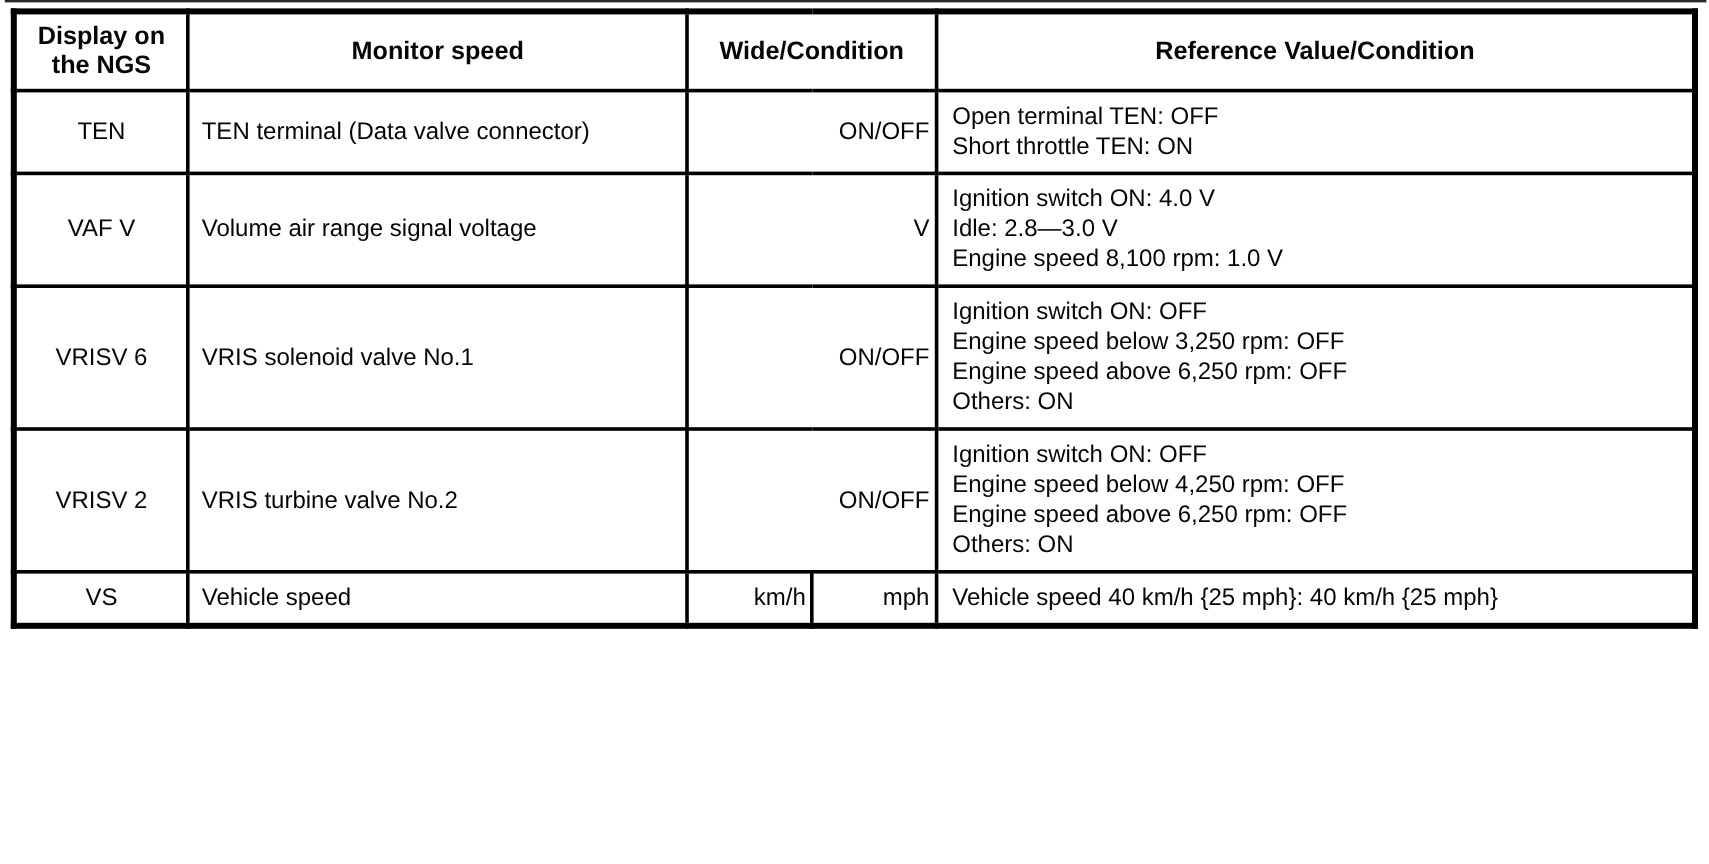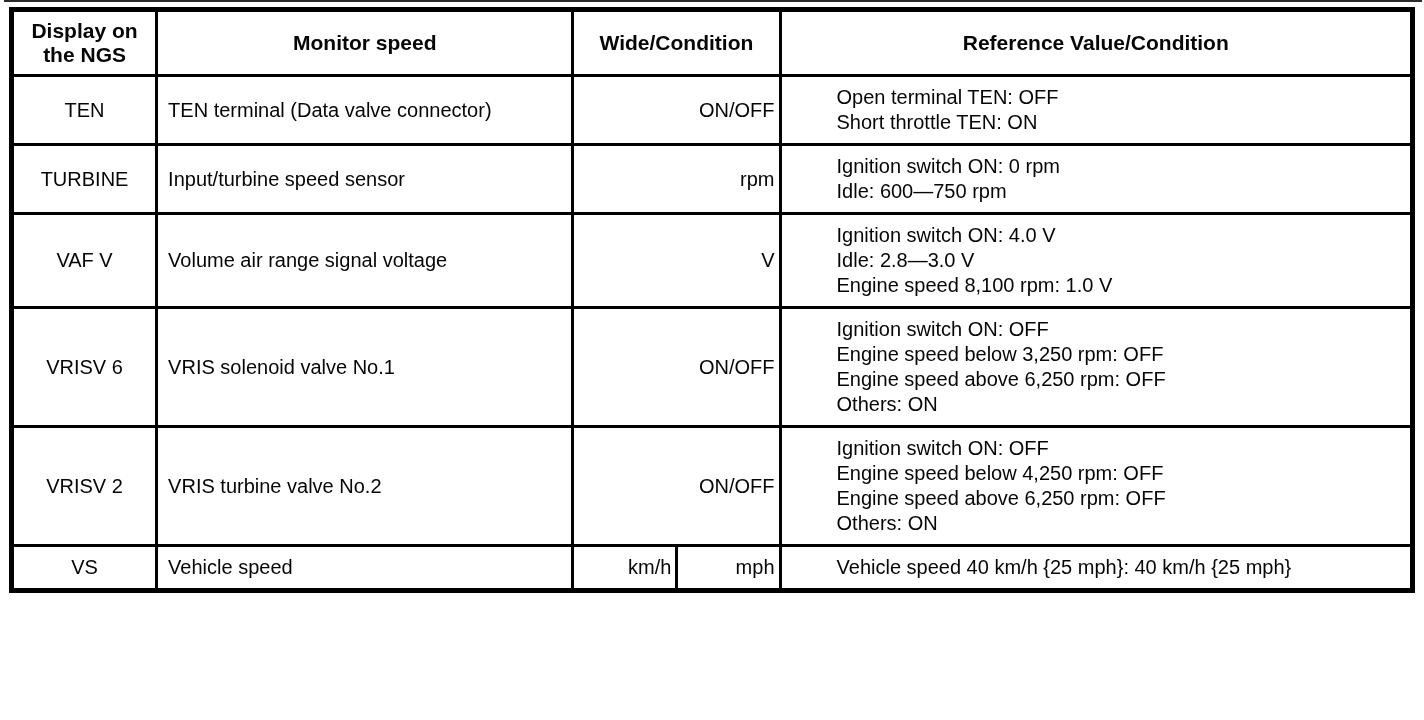--- a/index.html
+++ b/index.html
@@ -67,21 +67,20 @@
     text-align: right;
     padding-left: 4px;
     padding-right: 4px;
   }
   .ngs-table td.ref {
     text-align: left;
     padding-left: 12px;
   }
   .ref .ref-line {
     white-space: nowrap;
-    margin-left: 43px;
   }
 </style>
 </head>
 <body>
 
 <div class="scan-edge"></div>
 
 <div class="table-wrap">
   <table class="ngs-table">
     <colgroup>
@@ -100,29 +99,20 @@
       </tr>
     </thead>
     <tbody>
         <tr>
           <td class="disp">TEN</td>
           <td class="mon">TEN terminal (Data valve connector)</td>
           <td class="unit" colspan="2">ON/OFF</td>
           <td class="ref">
             <div class="ref-line">Open terminal TEN: OFF</div>
             <div class="ref-line">Short throttle TEN: ON</div>
-          </td>
-        </tr>
-        <tr>
-          <td class="disp">TURBINE</td>
-          <td class="mon">Input/turbine speed sensor</td>
-          <td class="unit" colspan="2">rpm</td>
-          <td class="ref">
-            <div class="ref-line">Ignition switch ON: 0 rpm</div>
-            <div class="ref-line">Idle: 600—750 rpm</div>
           </td>
         </tr>
         <tr>
           <td class="disp">VAF V</td>
           <td class="mon">Volume air range signal voltage</td>
           <td class="unit" colspan="2">V</td>
           <td class="ref">
             <div class="ref-line">Ignition switch ON: 4.0 V</div>
             <div class="ref-line">Idle: 2.8—3.0 V</div>
             <div class="ref-line">Engine speed 8,100 rpm: 1.0 V</div>

